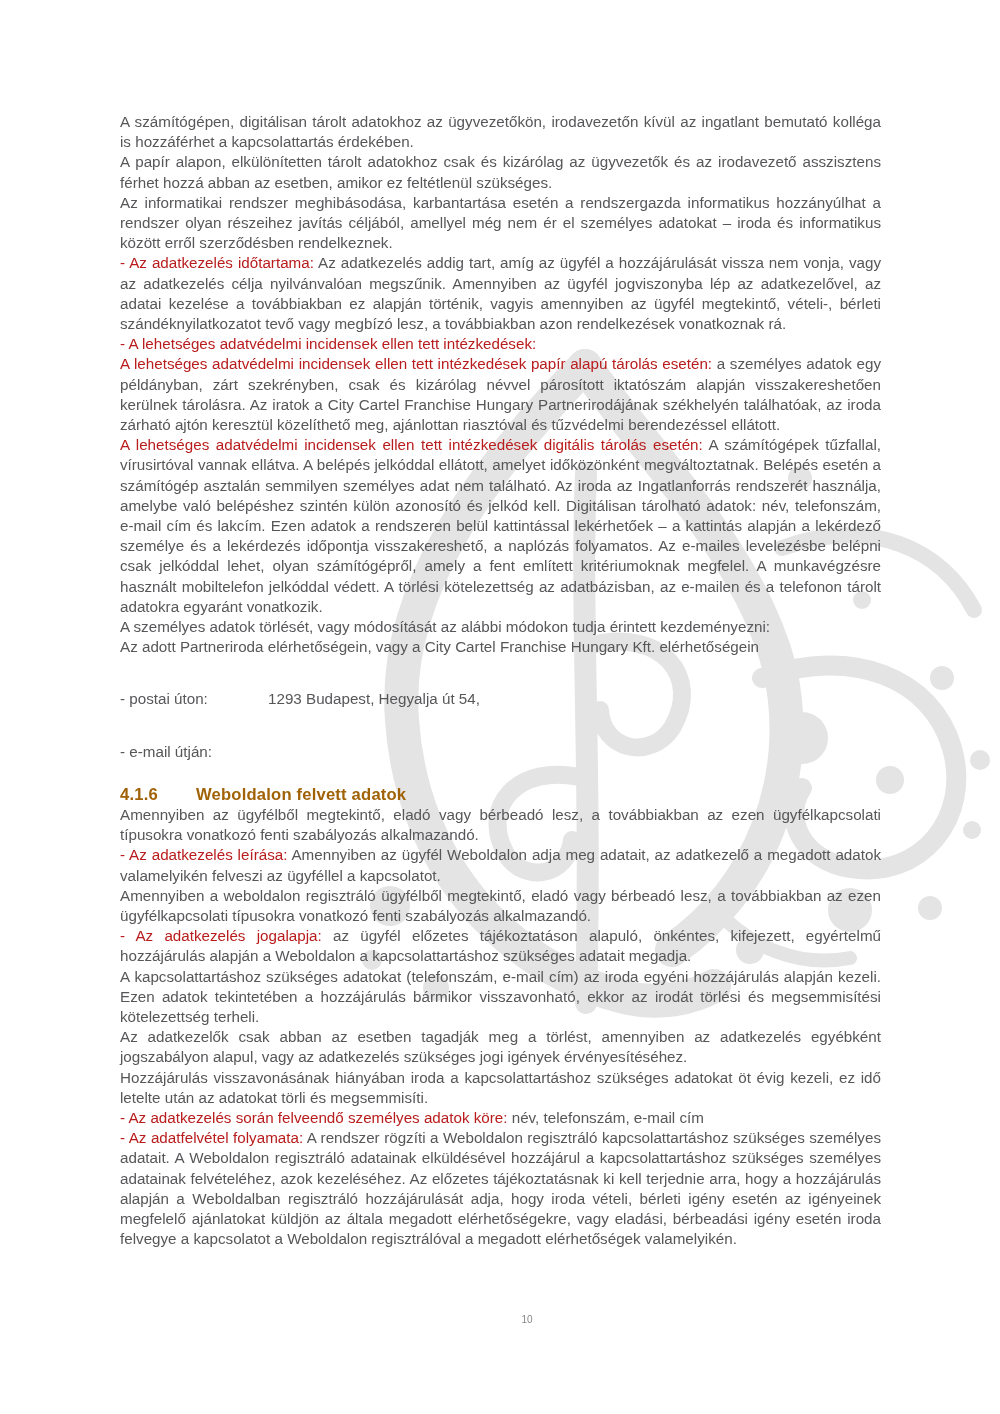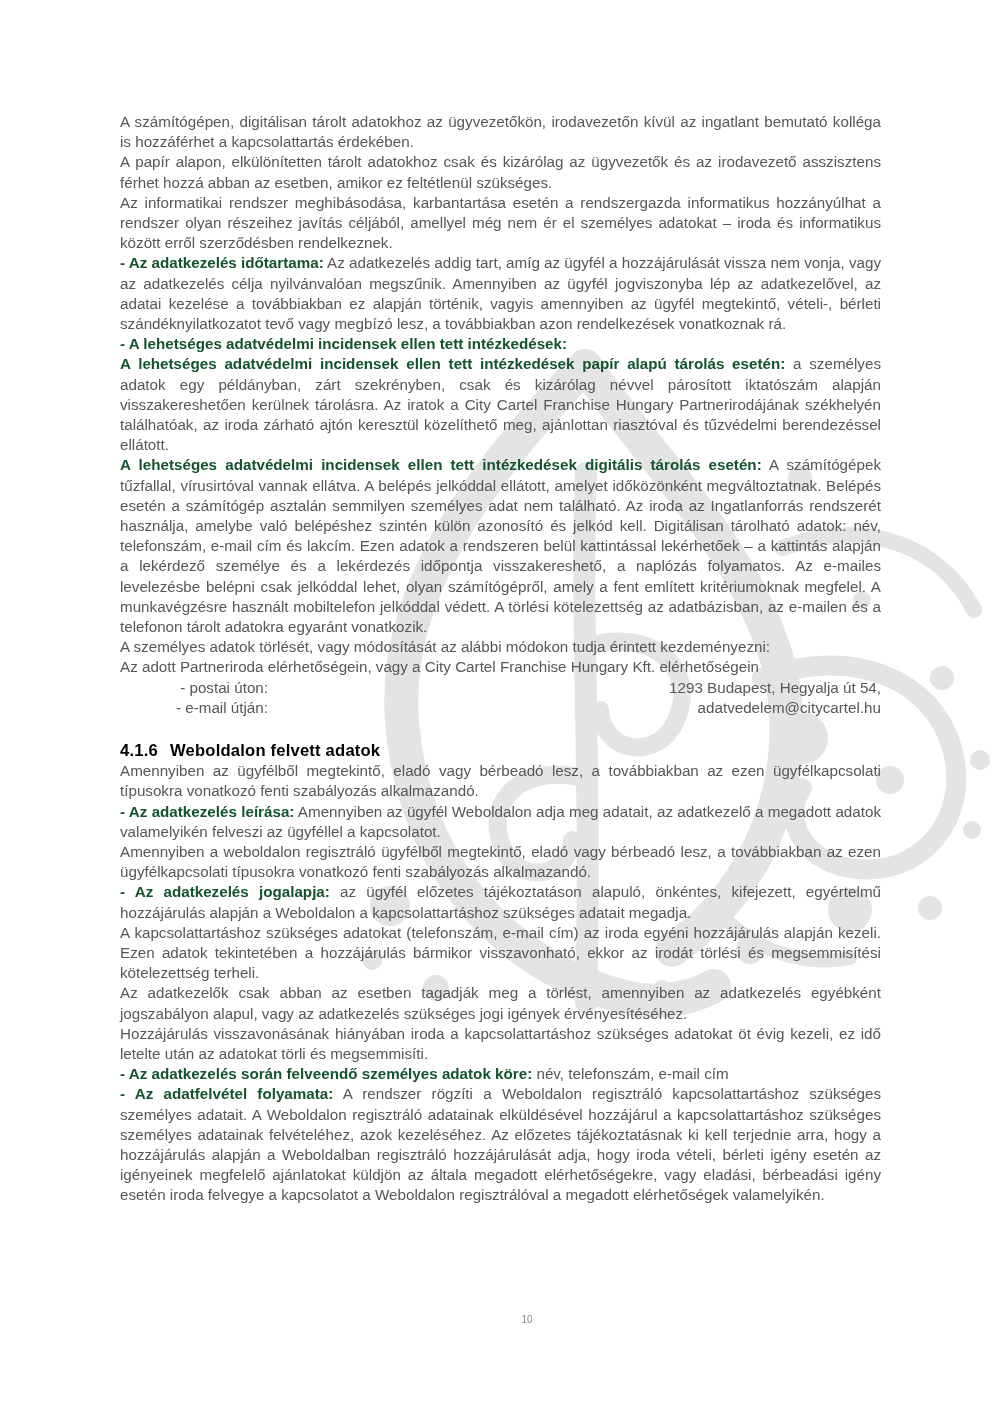--- a/index.html
+++ b/index.html
@@ -20,34 +20,35 @@
     position: absolute;
     left: 120px; top: 112px;
     width: 761px;
     z-index: 1;
     font-size: 15.2px;
     line-height: 20.2px;
     color: #57575a;
     text-align: justify;
   }
   p.para { margin: 0; padding: 0; }
-  .bold-run { font-weight: bold; color: #14532d; }
+  .bold-run { font-weight: normal; color: #b91c1c; }
   .normal-run { font-weight: normal; }
-  .contact-row { display: flex; text-align: right; }
+  .contact-row { display: flex; text-align: left; margin-top: 32px; }
   .contact-label { flex: 0 0 148px; }
   .contact-value { flex: 1 1 auto; }
   .heading {
     display: flex;
     margin-top: 22px;
     font-weight: bold;
-    color: #000000;
+    color: #a16207;
     font-size: 16.6px;
     line-height: 21px;
     text-align: left;
     letter-spacing: 0.2px;
+    gap: 26px;
   }
   .heading-number { flex: 0 0 50px; }
   .page-number {
     position: absolute;
     top: 1314px; left: 0;
     width: 1000px;
     text-align: center;
     font-size: 10px;
     color: #85878a;
     z-index: 1;
@@ -99,21 +100,20 @@
     <p class="para"><span class="bold-run">A lehetséges adatvédelmi incidensek ellen tett intézkedések papír alapú tárolás esetén:</span><span class="normal-run"> a személyes adatok egy példányban, zárt szekrényben, csak és kizárólag névvel párosított iktatószám alapján visszakereshetően kerülnek tárolásra. Az iratok a City Cartel Franchise Hungary Partnerirodájának székhelyén találhatóak, az iroda zárható ajtón keresztül közelíthető meg, ajánlottan riasztóval és tűzvédelmi berendezéssel ellátott.</span></p>
     <p class="para"><span class="bold-run">A lehetséges adatvédelmi incidensek ellen tett intézkedések digitális tárolás esetén:</span><span class="normal-run"> A számítógépek tűzfallal, vírusirtóval vannak ellátva. A belépés jelkóddal ellátott, amelyet időközönként megváltoztatnak. Belépés esetén a számítógép asztalán semmilyen személyes adat nem található. Az iroda az Ingatlanforrás rendszerét használja, amelybe való belépéshez szintén külön azonosító és jelkód kell. Digitálisan tárolható adatok: név, telefonszám, e-mail cím és lakcím. Ezen adatok a rendszeren belül kattintással lekérhetőek – a kattintás alapján a lekérdező személye és a lekérdezés időpontja visszakereshető, a naplózás folyamatos. Az e-mailes levelezésbe belépni csak jelkóddal lehet, olyan számítógépről, amely a fent említett kritériumoknak megfelel. A munkavégzésre használt mobiltelefon jelkóddal védett. A törlési kötelezettség az adatbázisban, az e-mailen és a telefonon tárolt adatokra egyaránt vonatkozik.</span></p>
     <p class="para"><span class="normal-run">A személyes adatok törlését, vagy módosítását az alábbi módokon tudja érintett kezdeményezni:</span></p>
     <p class="para"><span class="normal-run">Az adott Partneriroda elérhetőségein, vagy a City Cartel Franchise Hungary Kft. elérhetőségein</span></p>
     <div class="contact-row">
       <span class="contact-label">- postai úton:</span>
       <span class="contact-value">1293 Budapest, Hegyalja út 54,</span>
     </div>
     <div class="contact-row">
       <span class="contact-label">- e-mail útján:</span>
-      <span class="contact-value">adatvedelem@citycartel.hu</span>
     </div>
     <div class="heading">
       <span class="heading-number">4.1.6</span>
       <span class="heading-title">Weboldalon felvett adatok</span>
     </div>
     <p class="para"><span class="normal-run">Amennyiben az ügyfélből megtekintő, eladó vagy bérbeadó lesz, a továbbiakban az ezen ügyfélkapcsolati típusokra vonatkozó fenti szabályozás alkalmazandó.</span></p>
     <p class="para"><span class="bold-run">- Az adatkezelés leírása:</span><span class="normal-run"> Amennyiben az ügyfél Weboldalon adja meg adatait, az adatkezelő a megadott adatok valamelyikén felveszi az ügyféllel a kapcsolatot.</span></p>
     <p class="para"><span class="normal-run">Amennyiben a weboldalon regisztráló ügyfélből megtekintő, eladó vagy bérbeadó lesz, a továbbiakban az ezen ügyfélkapcsolati típusokra vonatkozó fenti szabályozás alkalmazandó.</span></p>
     <p class="para"><span class="bold-run">- Az adatkezelés jogalapja:</span><span class="normal-run"> az ügyfél előzetes tájékoztatáson alapuló, önkéntes, kifejezett, egyértelmű hozzájárulás alapján a Weboldalon a kapcsolattartáshoz szükséges adatait megadja.</span></p>
     <p class="para"><span class="normal-run">A kapcsolattartáshoz szükséges adatokat (telefonszám, e-mail cím) az iroda egyéni hozzájárulás alapján kezeli. Ezen adatok tekintetében a hozzájárulás bármikor visszavonható, ekkor az irodát törlési és megsemmisítési kötelezettség terheli.</span></p>

